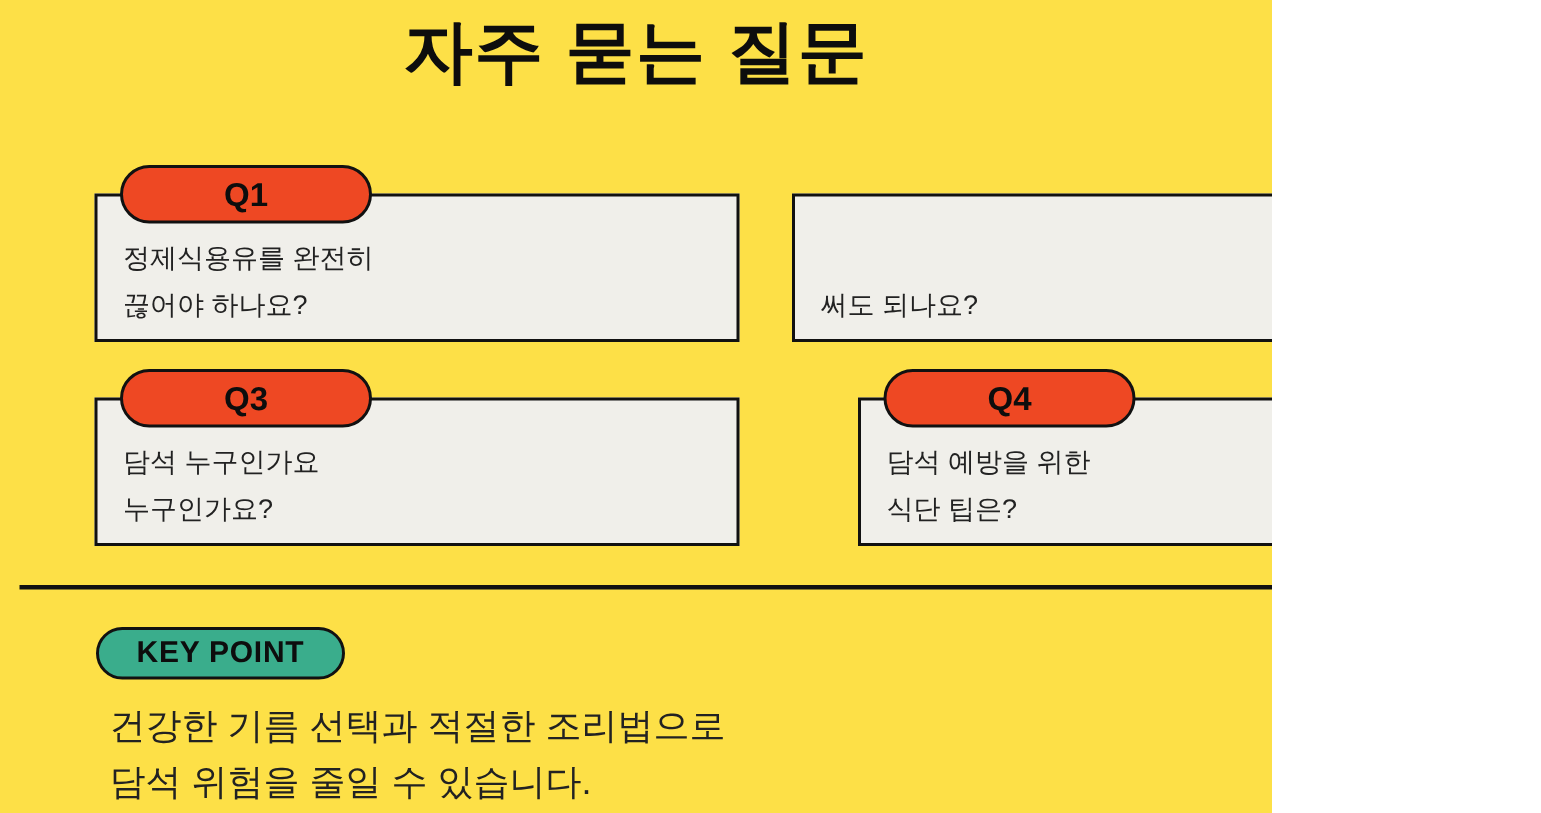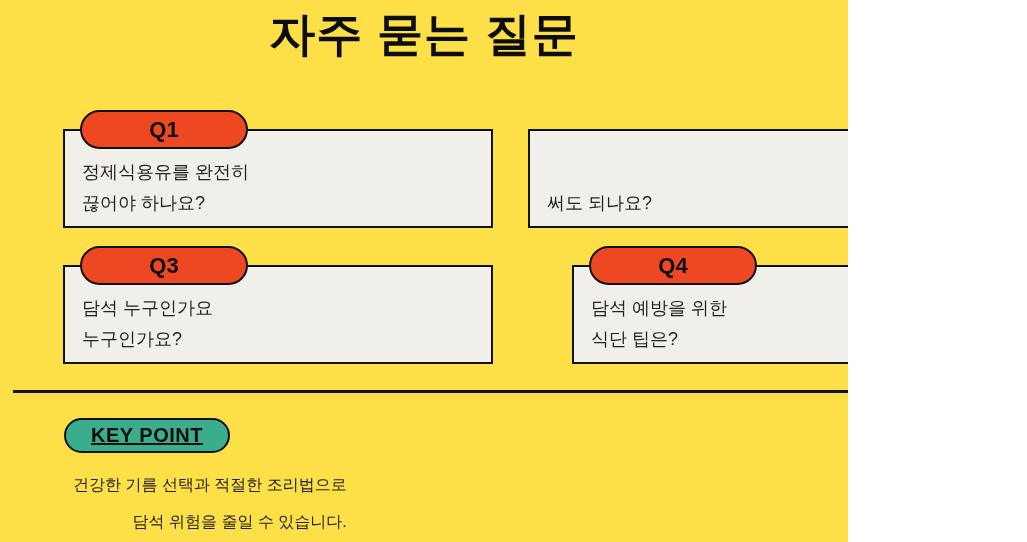--- a/index.html
+++ b/index.html
@@ -80,31 +80,29 @@
     background: #3AAD8C;
     border: 2px solid #111111;
     border-radius: 18px;
     display: flex;
     align-items: center;
     justify-content: center;
     font-size: 20px;
     font-weight: bold;
     color: #0D0D0D;
     letter-spacing: 0.5px;
-    text-decoration: underline;
   }
   .keypoint-text {
     position: absolute;
     left: 73px;
     top: 466px;
     margin: 0;
-    font-size: 16px;
+    font-size: 24px;
     line-height: 37px;
     color: #222222;
-    text-align: right;
   }
 </style>
 </head>
 <body>
 
 <div class="page">
 
   <h1 class="title">자주 묻는 질문</h1>
 
   <div class="card card-q1">

